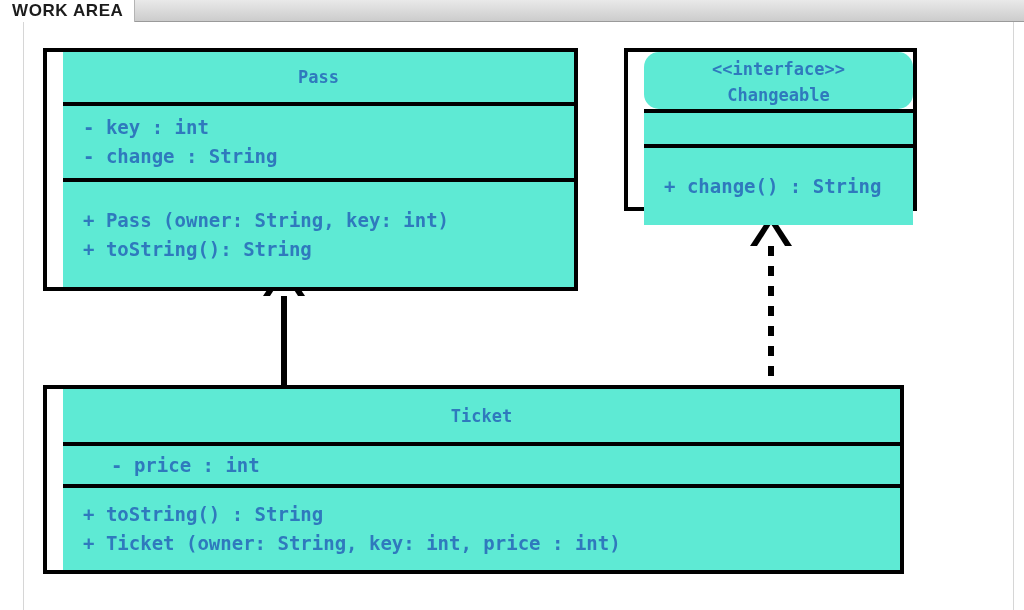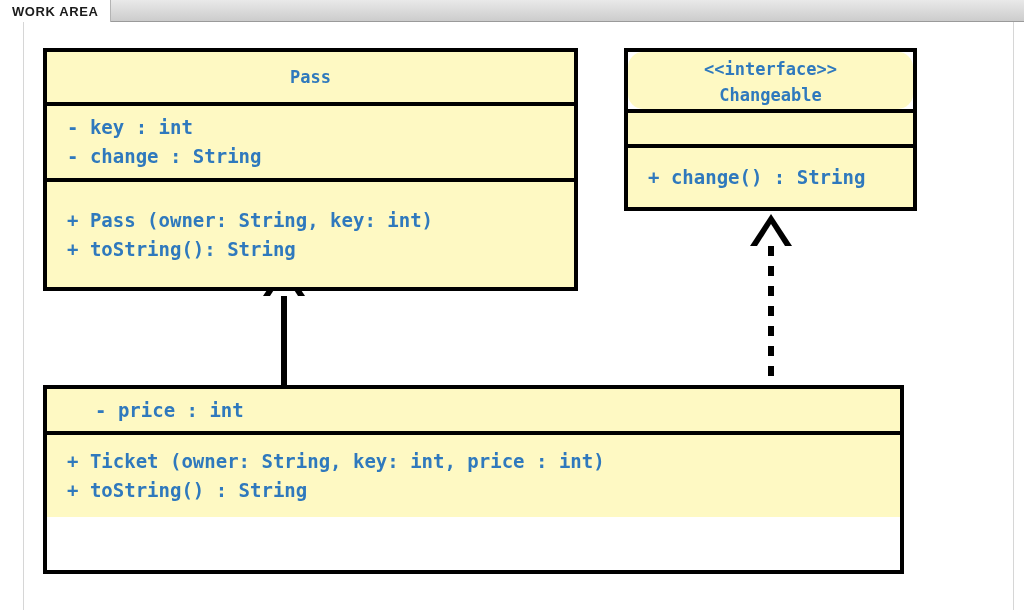--- a/index.html
+++ b/index.html
@@ -30,21 +30,21 @@
     position: absolute;
     left: 0; top: 0;
     height: 22px;
     padding: 0 11px 0 12px;
     background: #ffffff;
     border-right: 1px solid #b4b4b4;
     box-sizing: border-box;
     display: flex;
     align-items: center;
     color: #1c1c1c;
-    font-size: 13px;
+    font-size: 17px;
     font-weight: bold;
     letter-spacing: 0.6px;
     font-family: "Liberation Sans", sans-serif;
     white-space: nowrap;
   }
 
   
   #canvas {
     position: absolute;
     left: 0; top: 22px;
@@ -62,22 +62,23 @@
 
   
   .uml-box {
     position: absolute;
     background: #ffffff;
     border: 4px solid #000000;
     box-sizing: border-box;
   }
   .uml-section {
     box-sizing: border-box;
-    background: #fef9c3;
+    background: #5eead4;
     overflow: hidden;
+    margin-left: 16px;
   }
   .uml-section + .uml-section {
     border-top: 4px solid #000000;
   }
   .uml-title {
     display: flex;
     flex-direction: column;
     align-items: center;
     justify-content: center;
     text-align: center;
@@ -101,21 +102,21 @@
   
   #box-pass { left: 43px; top: 26px; width: 535px; height: 243px; }
   #pass-sec-title { height: 50px; }
   #pass-sec-attrs { height: 76px; }
   #pass-sec-ops   { height: 109px; }
 
   
   #box-changeable { left: 624px; top: 26px; width: 293px; height: 163px; }
   #chg-sec-title { height: 57px; padding-top: 2px; border-radius: 15px; }
   #chg-sec-empty { height: 35px; }
-  #chg-sec-ops   { height: 63px; }
+  #chg-sec-ops   { height: 81px; }
 
   
   #box-ticket { left: 43px; top: 363px; width: 861px; height: 189px; }
   #tic-sec-title { height: 53px; }
   #tic-sec-attrs { height: 42px; padding-left: 48px; }
   #tic-sec-ops   { height: 86px; }
 
   
   .connector { position: absolute; }
   .conn-line-solid {
@@ -199,22 +200,25 @@
       <div class="uml-text">&lt;&lt;interface&gt;&gt;</div>
       <div class="uml-text">Changeable</div>
     </div>
     <div class="uml-section" id="chg-sec-empty"></div>
     <div class="uml-section uml-body" id="chg-sec-ops">
       <div class="uml-text">+ change() : String</div>
     </div>
   </div>
 
   <div class="uml-box" id="box-ticket">
+    <div class="uml-section uml-title" id="tic-sec-title">
+      <div class="uml-text">Ticket</div>
+    </div>
     <div class="uml-section uml-body" id="tic-sec-attrs">
       <div class="uml-text">- price : int</div>
     </div>
     <div class="uml-section uml-body" id="tic-sec-ops">
+      <div class="uml-text">+ toString() : String</div>
       <div class="uml-text">+ Ticket (owner: String, key: int, price : int)</div>
-      <div class="uml-text">+ toString() : String</div>
     </div>
   </div>
 
 </div>
 
 </body></html>

